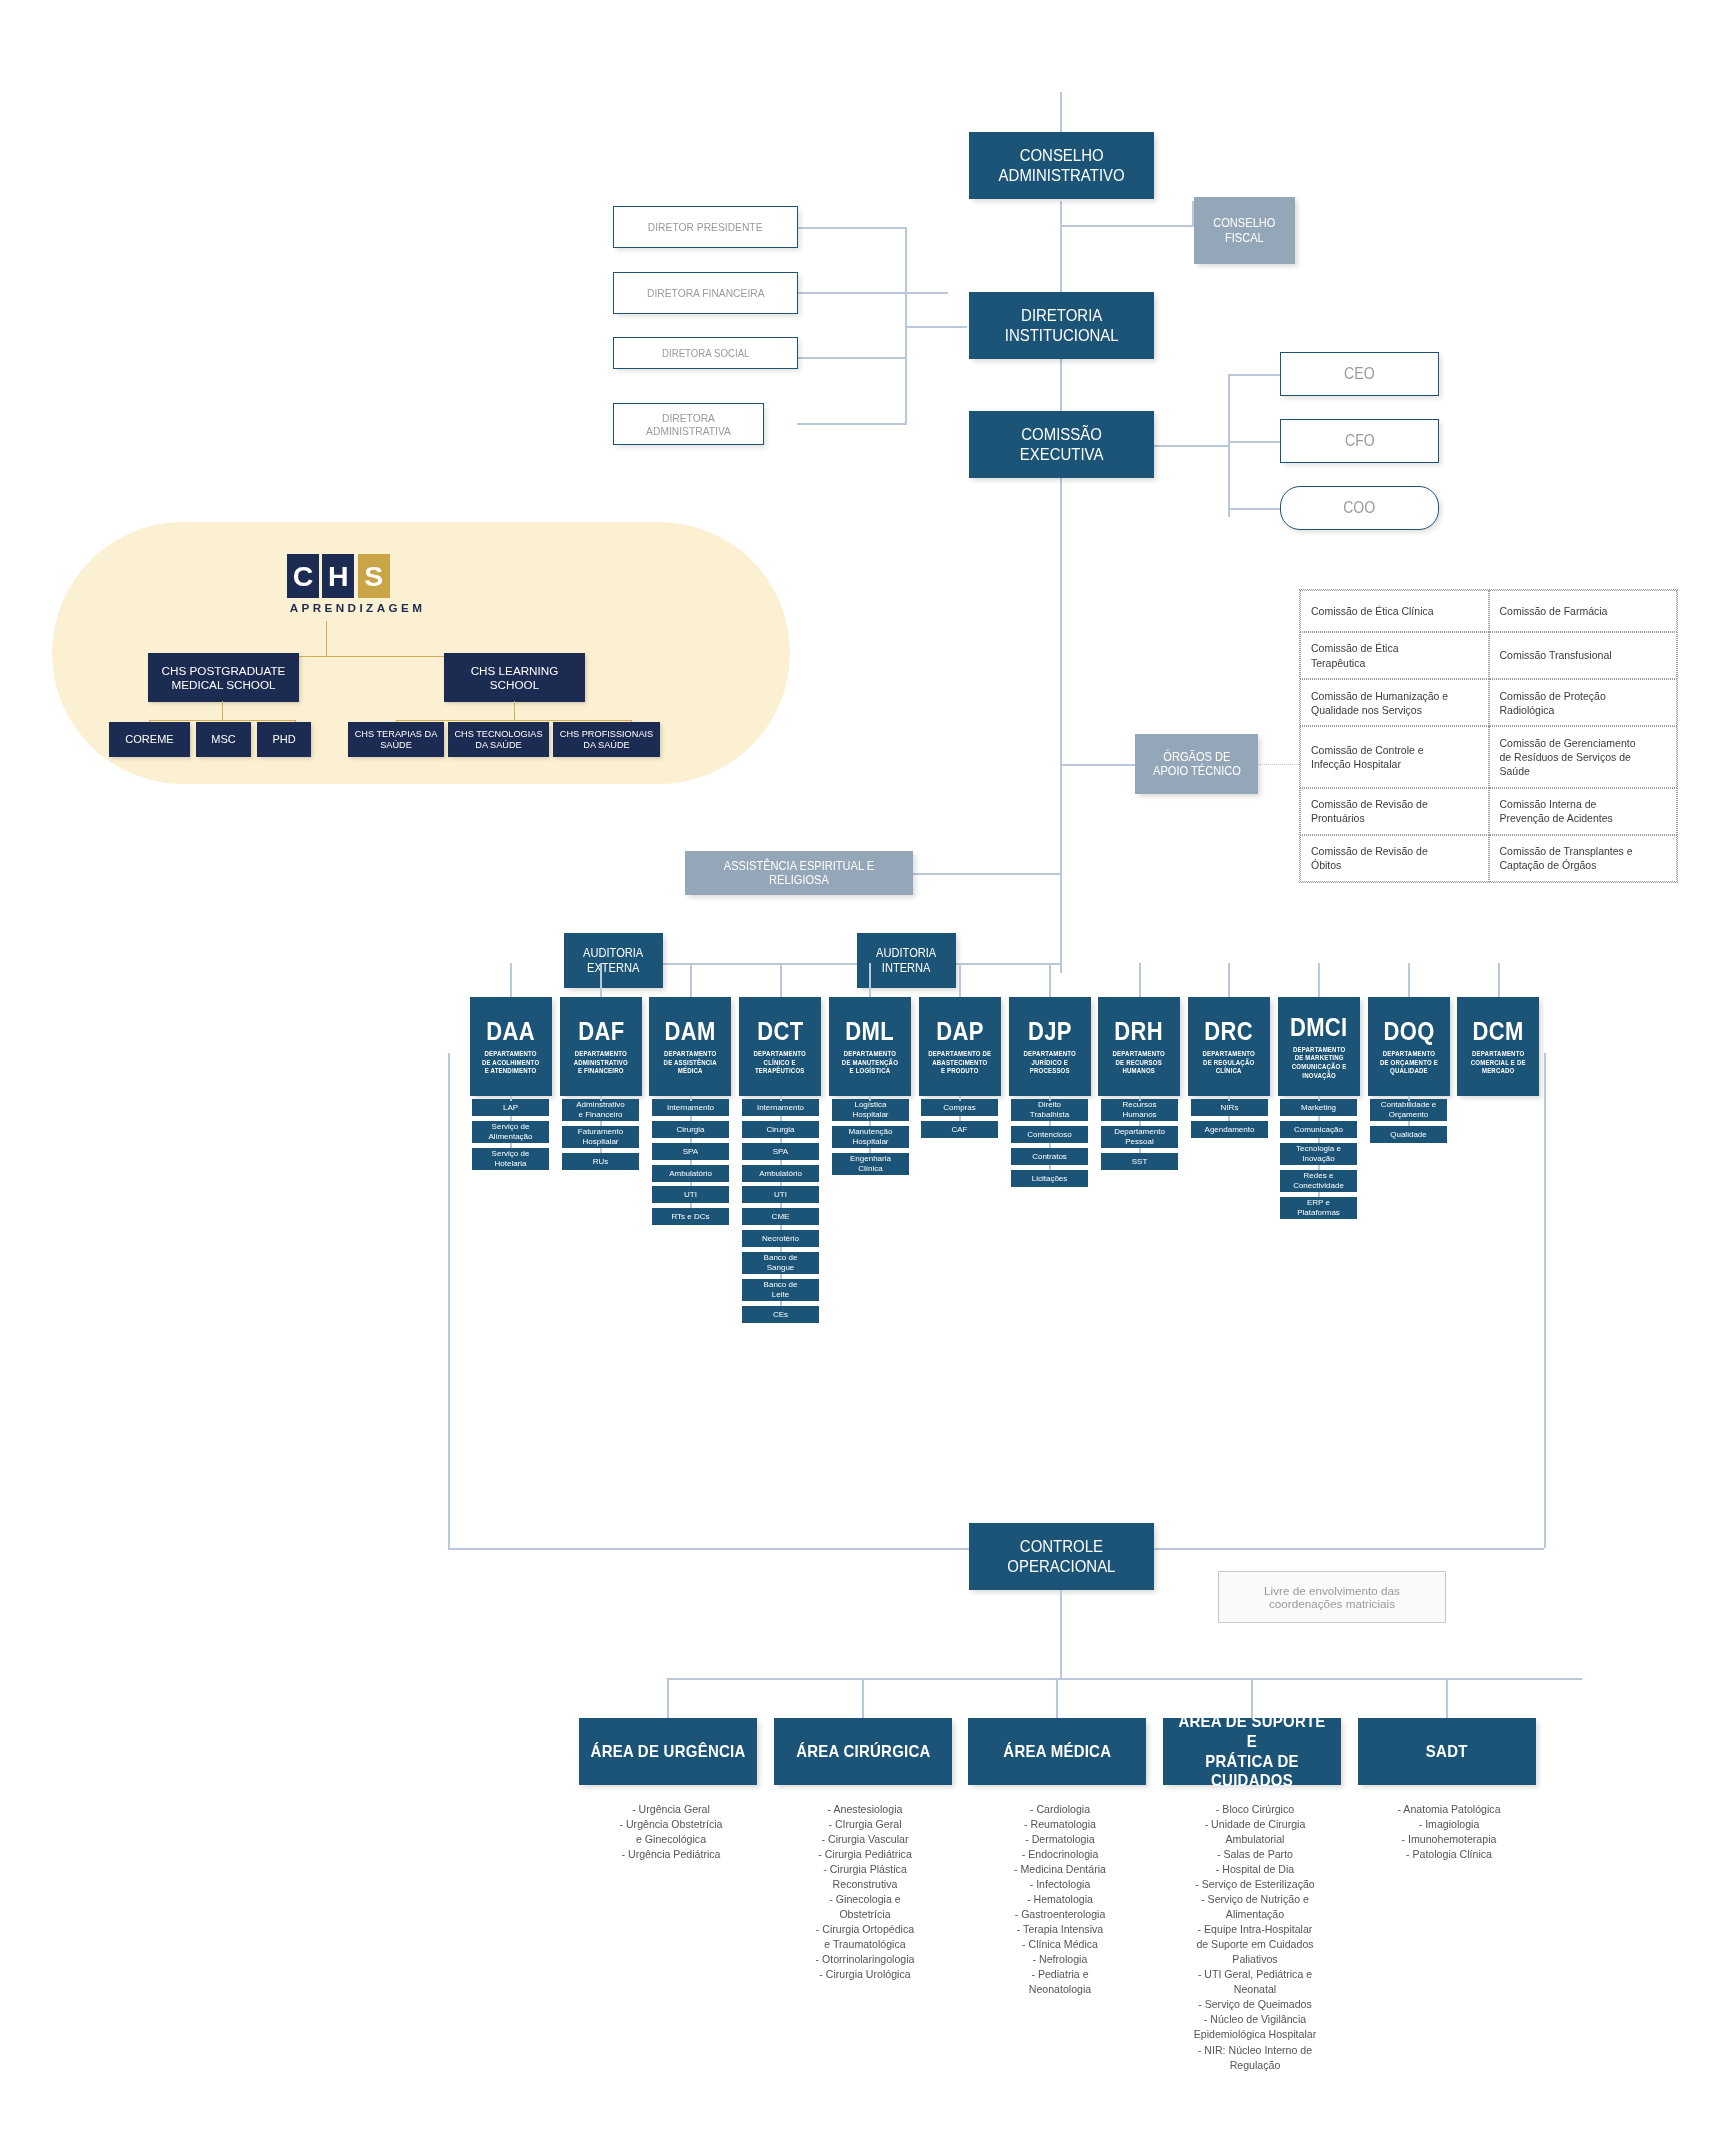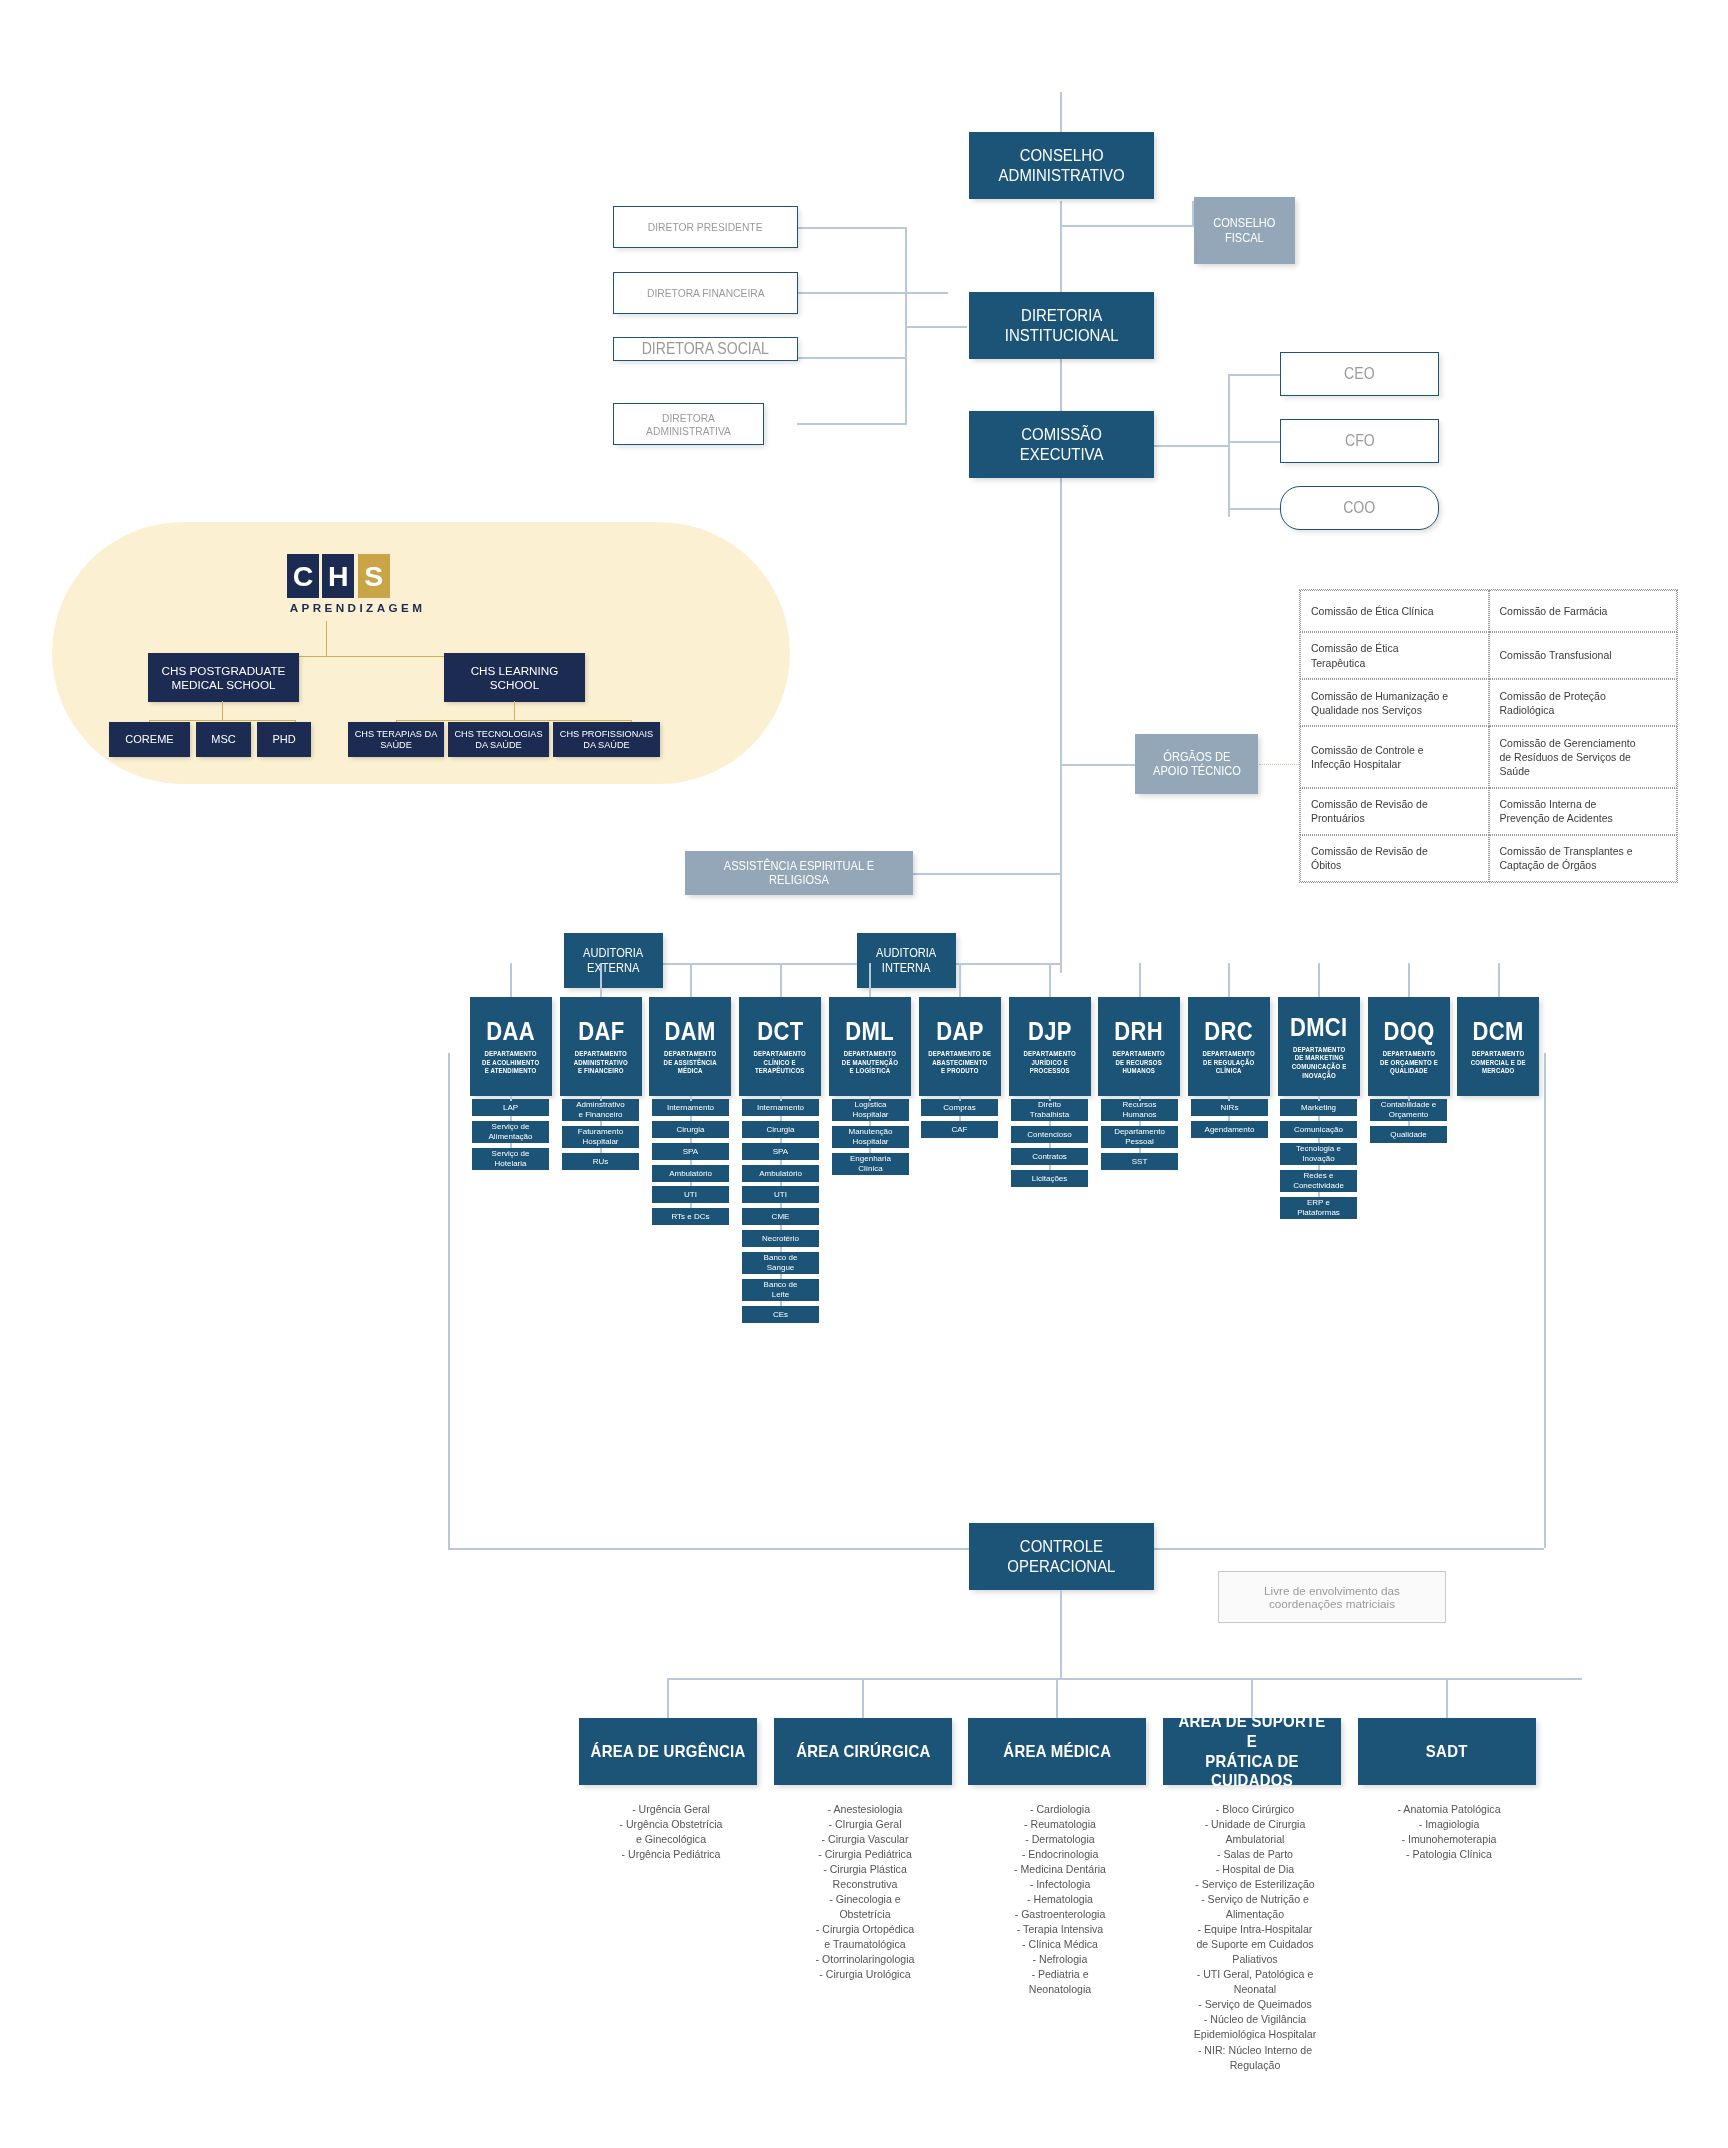--- a/index.html
+++ b/index.html
@@ -148,21 +148,21 @@
     <span class="cond">COMISSÃO
 EXECUTIVA</span>
   </div>
 
   <div class="box b-outline" style="left:613px; top:206px; width:185px; height:42px; font-size:11.7px;">
     <span class="cond">DIRETOR PRESIDENTE</span>
   </div>
   <div class="box b-outline" style="left:613px; top:272px; width:185px; height:42px; font-size:11.7px;">
     <span class="cond">DIRETORA FINANCEIRA</span>
   </div>
-  <div class="box b-outline" style="left:613px; top:337px; width:185px; height:24px; font-size:16px;align-items:center;">
+  <div class="box b-outline" style="left:613px; top:337px; width:185px; height:32px; font-size:11px;align-items:center;">
     <span class="cond">DIRETORA SOCIAL</span>
   </div>
   <div class="box b-outline" style="left:613px; top:403px; width:151px; height:42px; font-size:11.7px;">
     <span class="cond">DIRETORA ADMINISTRATIVA</span>
   </div>
 
   <div class="box b-outline" style="left:1280px; top:352px; width:159px; height:44px; font-size:16px;">
     <span class="cond">CEO</span>
   </div>
   <div class="box b-outline" style="left:1280px; top:419px; width:159px; height:44px; font-size:16px;">
@@ -516,21 +516,21 @@
         <div>- Unidade de Cirurgia
 Ambulatorial</div>
         <div>- Salas de Parto</div>
         <div>- Hospital de Dia</div>
         <div>- Serviço de Esterilização</div>
         <div>- Serviço de Nutrição e
 Alimentação</div>
         <div>- Equipe Intra-Hospitalar
 de Suporte em Cuidados
 Paliativos</div>
-        <div>- UTI Geral, Patológica e
+        <div>- UTI Geral, Pediátrica e
 Neonatal</div>
         <div>- Serviço de Queimados</div>
         <div>- Núcleo de Vigilância
 Epidemiológica Hospitalar</div>
         <div>- NIR: Núcleo Interno de
 Regulação</div>
       </div>
       <div class="ln ln-v" style="left: 1446px; top: 1678px; height: 40px;"></div>
       <div class="box b-navy area-box" style="left: 1358px; top: 1718px;">
         <span class="cond" style="white-space: pre-line;">SADT</span>

